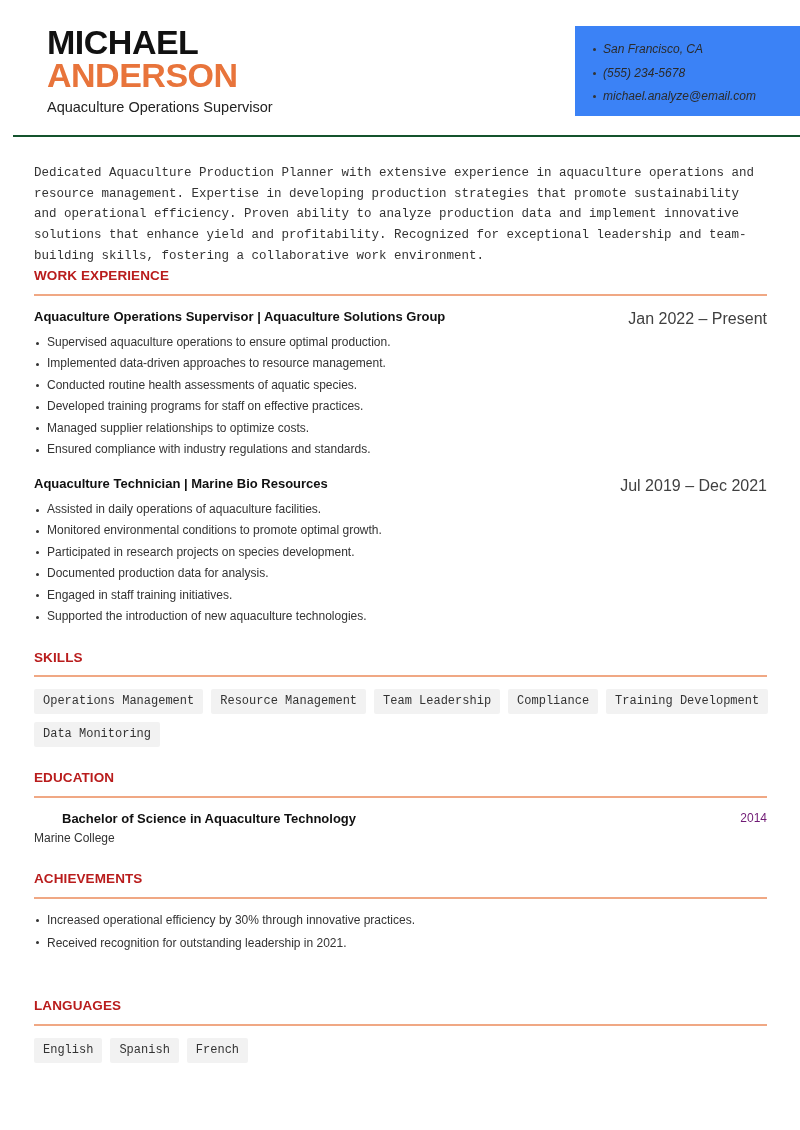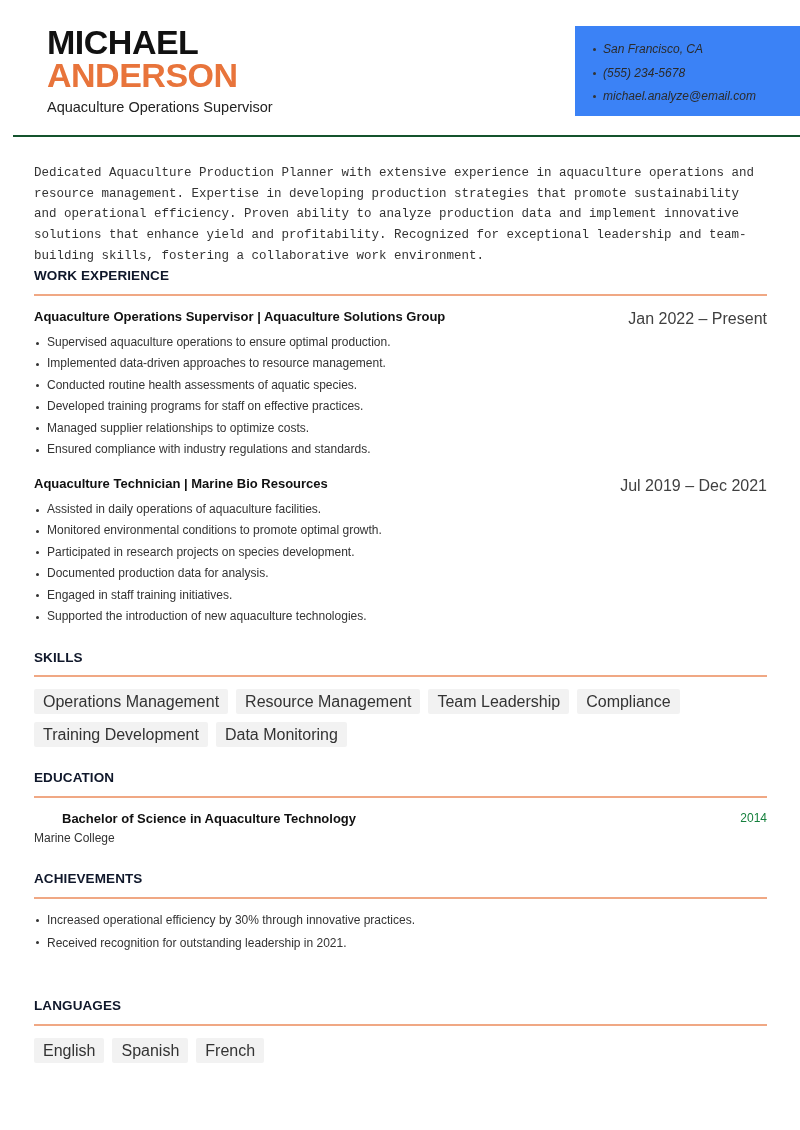--- a/index.html
+++ b/index.html
@@ -39,21 +39,21 @@
   .contact-box li::before {
     content: ""; position: absolute; left: 0; top: 10px; width: 3px; height: 3px;
     background: #333; border-radius: 50%;
   }
   .summary {
     position: absolute; left: 34px; top: 163px; width: 735px;
     font-size: 12.5px; line-height: 20.7px; color: #333333; font-family: Liberation Mono, monospace;
   }
   .section-title {
     position: absolute; left: 34px;
-    font-size: 13.5px; font-weight: 700; color: #0f172a; letter-spacing: 0.1px;
+    font-size: 13.5px; font-weight: 700; color: #b91c1c; letter-spacing: 0.1px;
   }
   .section-rule {
     position: absolute; left: 34px; width: 733px; height: 2px; background: #f0a884;
   }
   .job-title {
     position: absolute; left: 34px; font-size: 13px; font-weight: 700; color: #111;
   }
   .job-date {
     position: absolute; right: 33px; font-size: 16px; color: #404040;
   }
@@ -62,26 +62,27 @@
   }
   ul.bullets li {
     font-size: 12px; color: #333; line-height: 21.4px; position: relative; padding-left: 13px;
   }
   ul.bullets li::before {
     content: ""; position: absolute; left: 2px; top: 9.5px; width: 3px; height: 3px;
     background: #333; border-radius: 50%;
   }
   .tags { position: absolute; left: 34px; width: 740px; display: flex; flex-wrap: wrap; gap: 8px 8px; }
   .tag {
-    background: #f2f2f2; font-size: 16px; color: #333; padding: 0 9px; height: 25px; line-height: 25px;
+    background: #f2f2f2; font-size: 12px; color: #333; padding: 0 9px; height: 25px; line-height: 25px;
     border-radius: 2px;
+    font-family: Liberation Mono, monospace;
   }
   .edu-degree { position: absolute; left: 34px; top: 811px; font-size: 13px; font-weight: 700; color: #111; padding-left: 28px; }
   .edu-school { position: absolute; left: 34px; top: 831px; font-size: 12px; color: #333; }
-  .edu-year { position: absolute; right: 33px; top: 811px; font-size: 12px; color: #15803d; }
+  .edu-year { position: absolute; right: 33px; top: 811px; font-size: 12px; color: #701a75; }
 </style>
 </head>
 <body>
 
 <div class="header">
   <div class="name-first">MICHAEL</div>
   <div class="name-last">ANDERSON</div>
   <div class="title">Aquaculture Operations Supervisor</div>
   <div class="contact-box">
     <ul>

